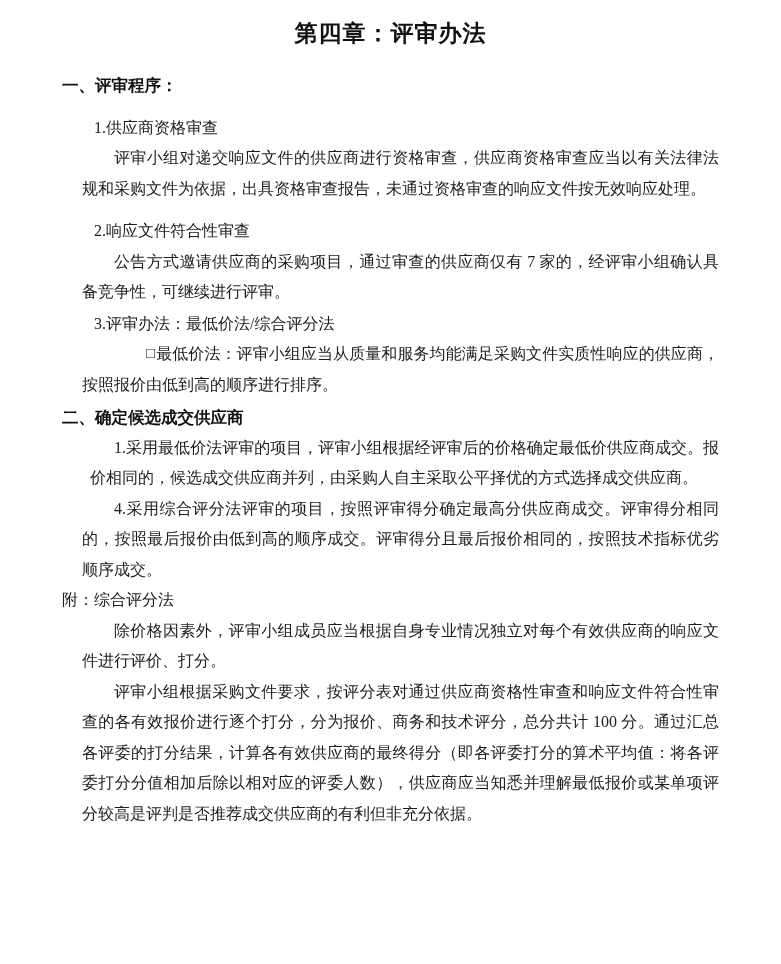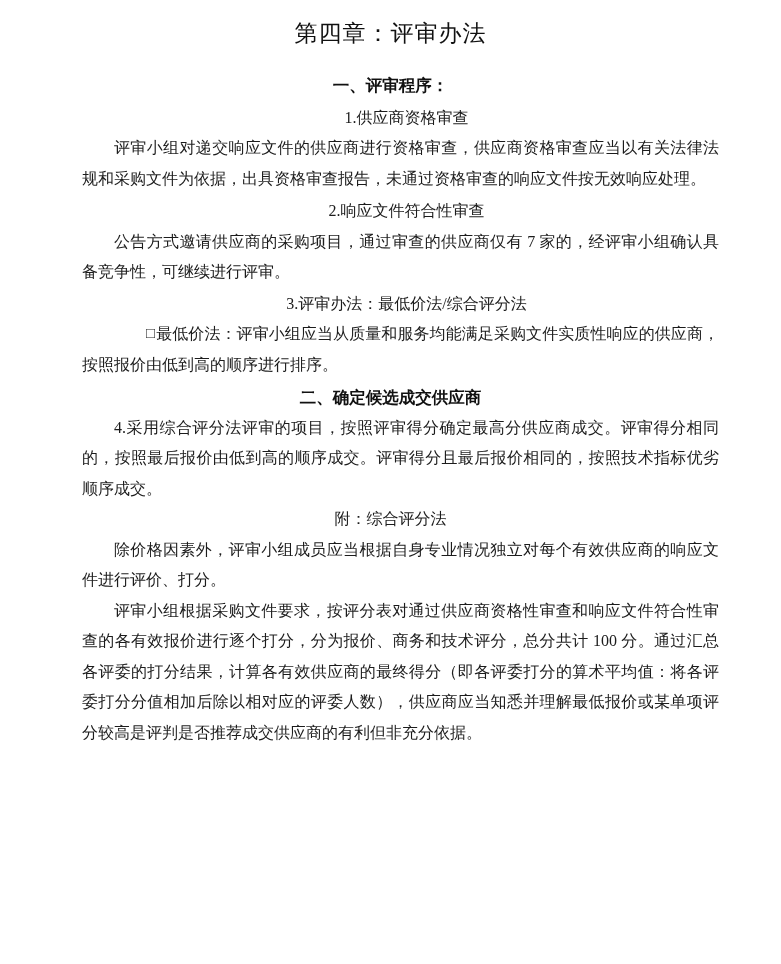--- a/index.html
+++ b/index.html
@@ -15,39 +15,39 @@
     background: #ffffff;
     color: #1c1c1c;
     padding: 16px 62px 0 62px;
     font-family: "Liberation Serif", "DejaVu Serif", serif;
     font-size: 16px;
     line-height: 30.5px;
     overflow: hidden;
   }
   .title {
     font-family: "Liberation Sans", "DejaVu Sans", sans-serif;
-    font-weight: normal;
+    font-weight: bold;
     font-size: 23px;
     text-align: center;
     margin: 0 0 20px 0;
     line-height: 34px;
     letter-spacing: 1px;
     color: #111;
   }
-  p { margin: 0; text-align: center; }
+  p { margin: 0; }
   .h {
     font-family: "Liberation Sans", "DejaVu Sans", sans-serif;
     font-weight: bold;
     font-size: 16.5px;
     margin-top: 2px;
     color: #111;
   }
   .sub {
     text-indent: 2em;
-    margin-top: 2px;
+    margin-top: 12px;
   }
   .gap {
     margin-top: 1px;
   }
   .para {
     text-indent: 2em;
     text-align: justify;
     margin-left: 20px;
   }
   .offset {
@@ -73,17 +73,18 @@
   <p class="h">一、评审程序：</p>
   <p class="sub">1.供应商资格审查</p>
   <p class="para">评审小组对递交响应文件的供应商进行资格审查，供应商资格审查应当以有关法律法规和采购文件为依据，出具资格审查报告，未通过资格审查的响应文件按无效响应处理。</p>
   <p class="sub">2.响应文件符合性审查</p>
   <p class="para">公告方式邀请供应商的采购项目，通过审查的供应商仅有 7 家的，经评审小组确认具备竞争性，可继续进行评审。</p>
   <p class="sub gap">3.评审办法：最低价法/综合评分法</p>
 
   <p class="para"><span class="cb">□</span><span>最低价法：评审小组应当从质量和服务均能满足采购文件实质性响应的供应商，按照报价由低到高的顺序进行排序。</span></p>
 
   <p class="h">二、确定候选成交供应商</p>
+  <p class="para offset">1.采用最低价法评审的项目，评审小组根据经评审后的价格确定最低价供应商成交。报价相同的，候选成交供应商并列，由采购人自主采取公平择优的方式选择成交供应商。</p>
   <p class="para">4.采用综合评分法评审的项目，按照评审得分确定最高分供应商成交。评审得分相同的，按照最后报价由低到高的顺序成交。评审得分且最后报价相同的，按照技术指标优劣顺序成交。</p>
   <p class="plain">附：综合评分法</p>
   <p class="para">除价格因素外，评审小组成员应当根据自身专业情况独立对每个有效供应商的响应文件进行评价、打分。</p>
   <p class="para">评审小组根据采购文件要求，按评分表对通过供应商资格性审查和响应文件符合性审查的各有效报价进行逐个打分，分为报价、商务和技术评分，总分共计 100 分。通过汇总各评委的打分结果，计算各有效供应商的最终得分（即各评委打分的算术平均值：将各评委打分分值相加后除以相对应的评委人数），供应商应当知悉并理解最低报价或某单项评分较高是评判是否推荐成交供应商的有利但非充分依据。</p>
 </div>
 
 </body></html>

